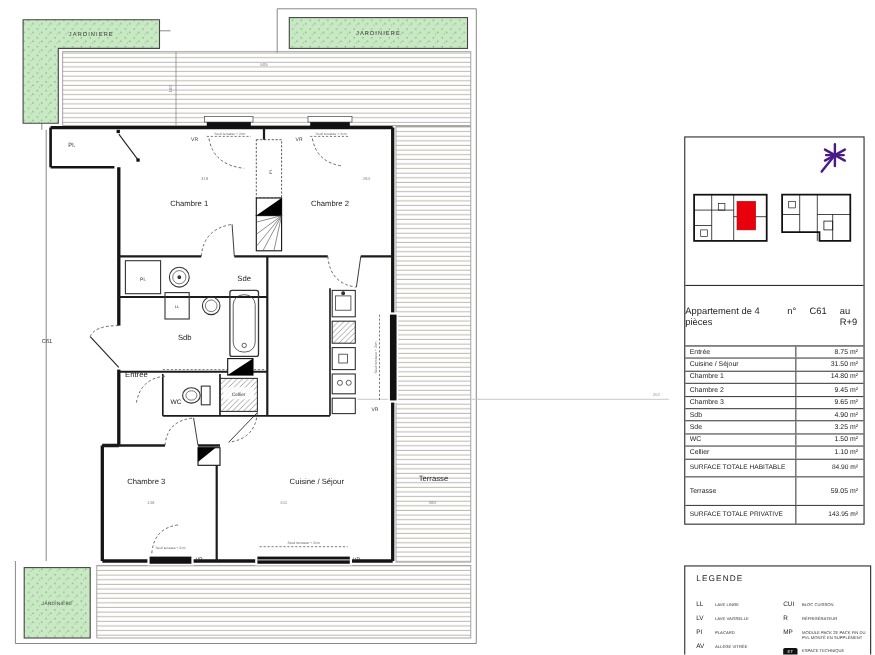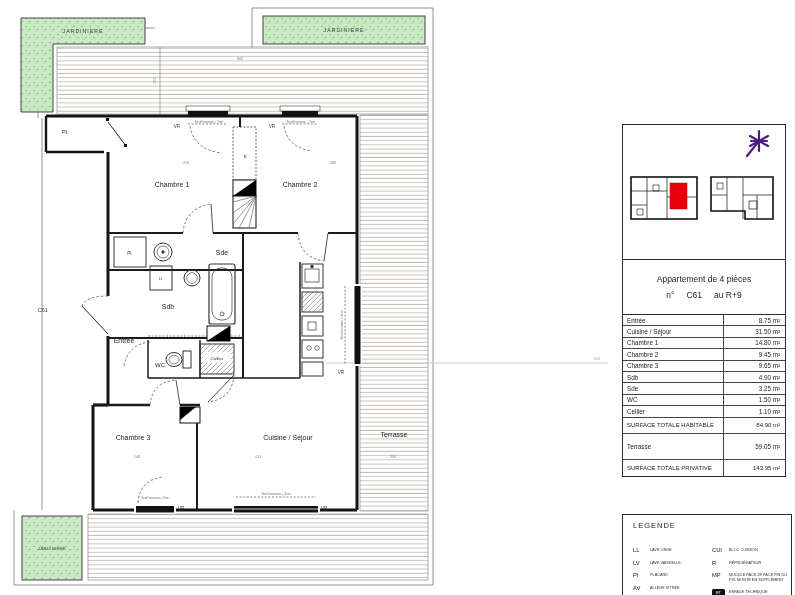--- a/index.html
+++ b/index.html
@@ -8,21 +8,21 @@
     font-family:"Liberation Sans", sans-serif;color:#222;
   }
   #plan-svg{position:absolute;left:0;top:0;}
   
   .info-box{
     position:absolute;left:622px;top:124px;width:162px;
     border:1.2px solid #2b2b2b;background:#fff;
   }
   .thumbs{position:relative;height:134px;border-bottom:1px solid #2b2b2b;}
   .title-block{
-    height:54px;border-bottom:1px solid #2b2b2b;display:flex;flex-direction:column;
+    height:54px;border-bottom:1px solid #2b2b2b;display:flex;
     justify-content:center;align-items:center;gap:6px;
   }
   .title-line{font-size:8.5px;color:#1c1c1c;}
   .numero-line{font-size:8.5px;color:#1c1c1c;display:flex;gap:12px;}
   .area-table{font-size:6.3px;color:#1c1c1c;}
   .a-row{display:flex;align-items:stretch;height:10.4px;border-bottom:1px solid #444;}
   .a-row:last-child{border-bottom:none;}
   .a-lbl{flex:1;display:flex;align-items:center;padding-left:4px;border-right:1px solid #444;}
   .a-val{width:56px;display:flex;align-items:center;justify-content:flex-end;padding-right:5px;}
   .a-row.total{height:15px;font-size:6px;}

